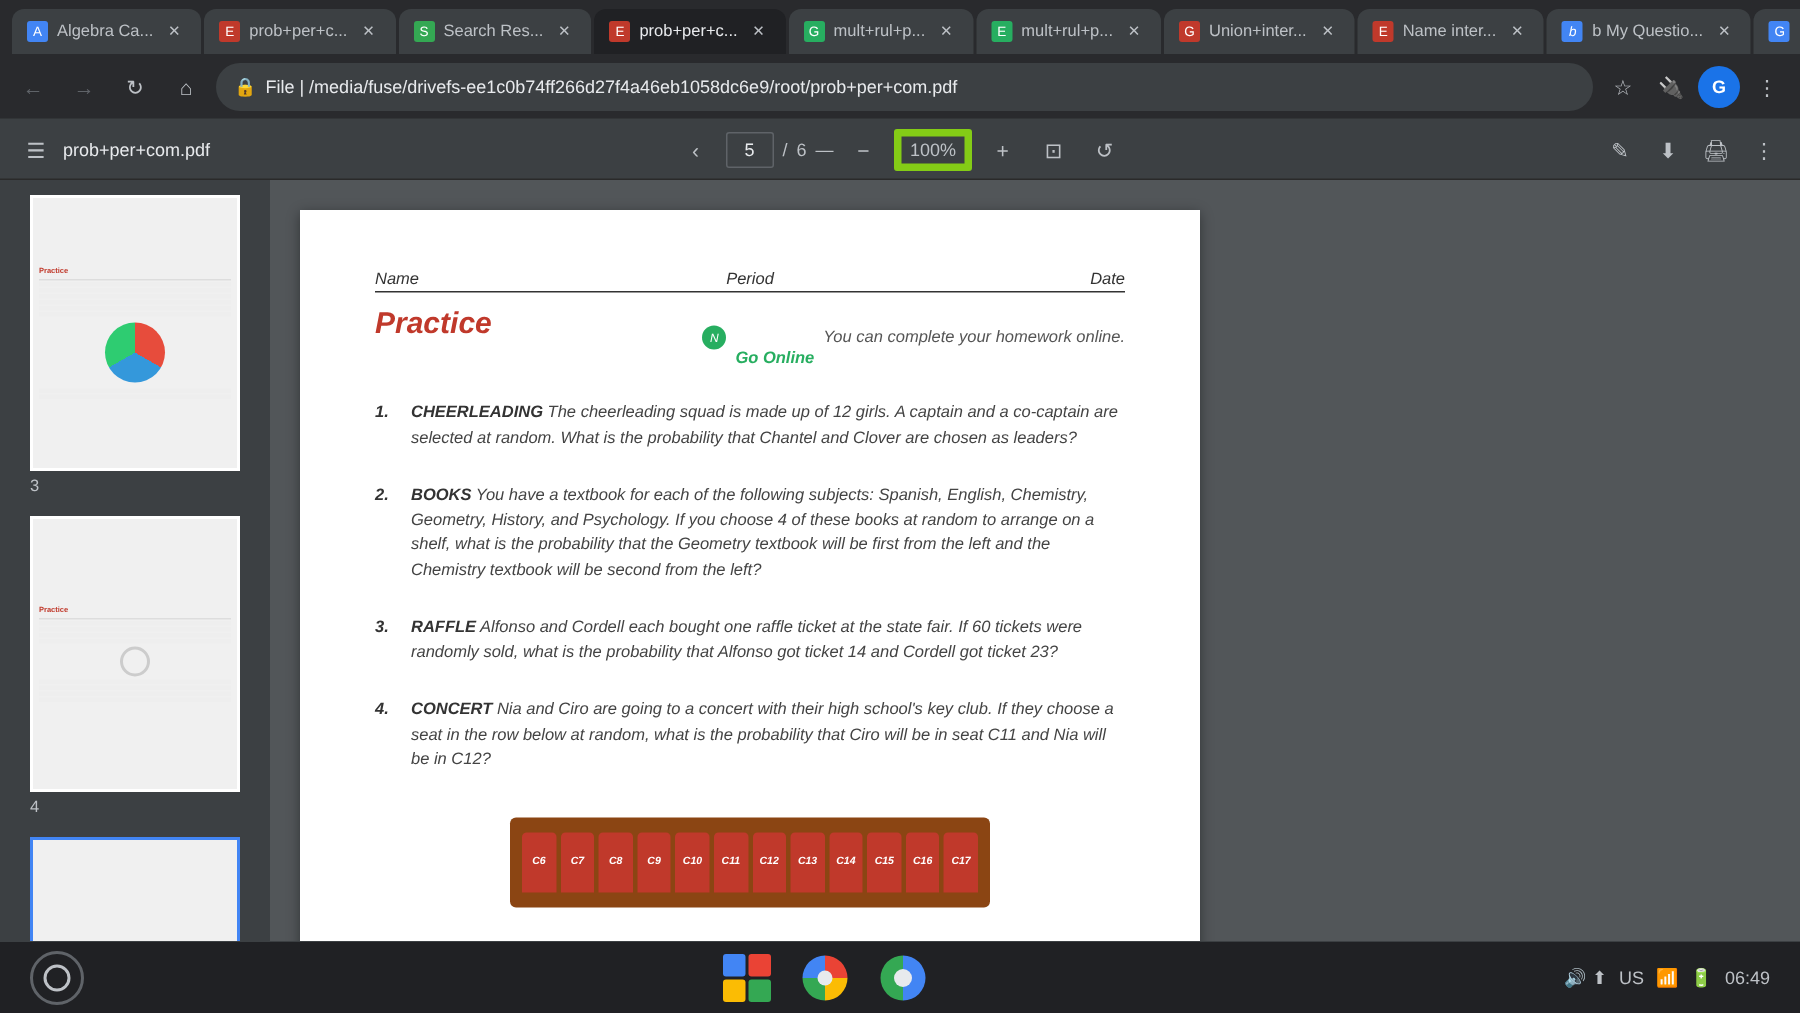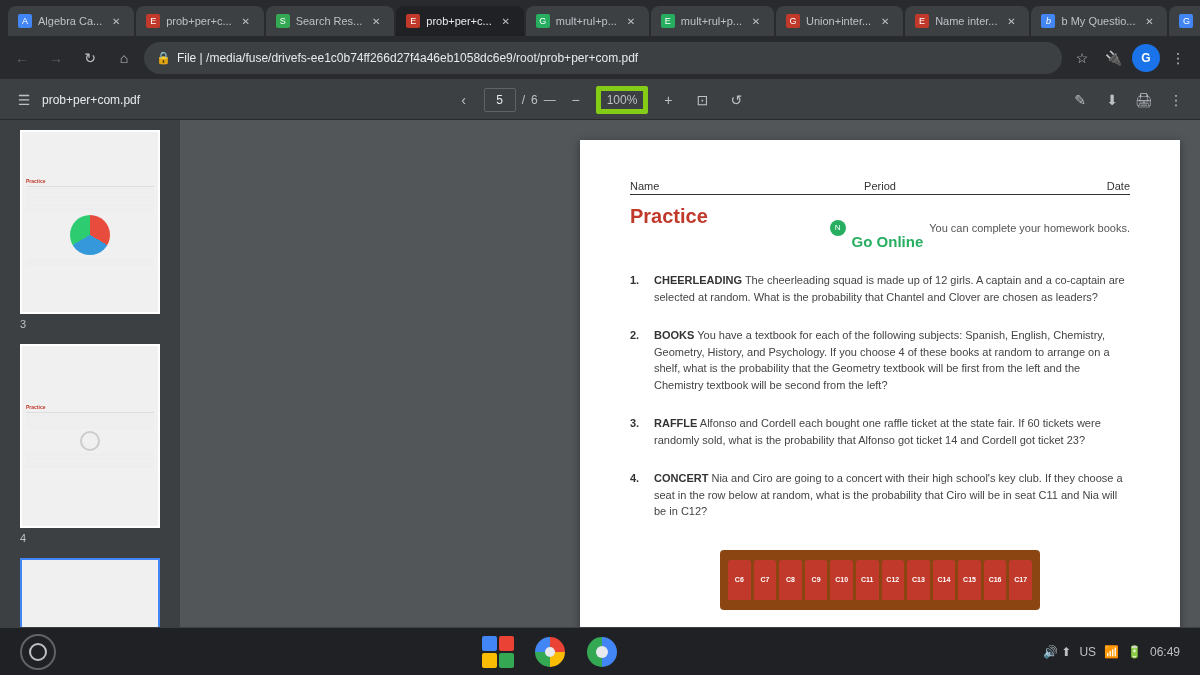--- a/index.html
+++ b/index.html
@@ -150,22 +150,23 @@
       margin-bottom: 2px;
     }
 
     
     .pdf-viewer {
       flex: 1;
       background: #525659;
       overflow-y: auto;
       display: flex;
       flex-direction: column;
-      align-items: flex-end;
+      align-items: flex-start;
       padding: 20px;
+      font-style: italic;
     }
 
     
     .pdf-toolbar {
       width: 100%;
       height: 40px;
       background: #3c4043;
       display: flex;
       align-items: center;
       justify-content: center;
@@ -256,21 +257,21 @@
       margin-bottom: 14px;
       font-size: 11px;
     }
     .go-online-icon {
       width: 16px; height: 16px;
       border-radius: 50%;
       background: #27ae60;
       display: flex; align-items: center; justify-content: center;
       color: white; font-size: 8px;
     }
-    .go-online-label { font-weight: bold; color: #27ae60; font-size: 15px; margin-top: 28px; }
+    .go-online-label { font-weight: bold; color: #27ae60; font-size: 11px; margin-top: 28px; }
     .go-online-text { color: #555; font-size: 11px; }
 
     .example-label { font-size: 11px; font-weight: bold; color: #333; margin-bottom: 6px; }
 
     .problem {
       display: flex;
       gap: 8px;
       margin-bottom: 22px;
       font-size: 11px;
       line-height: 1.5;
@@ -542,21 +543,21 @@
           <span>Name</span>
           <span>Period</span>
           <span>Date</span>
         </div>
 
         <div style="display:flex;justify-content:space-between;align-items:flex-start;margin-bottom:8px;">
           <div class="practice-title">Practice</div>
           <div class="go-online-row">
             <div class="go-online-icon">N</div>
             <span class="go-online-label">Go Online</span>
-            <span class="go-online-text">You can complete your homework books.</span>
+            <span class="go-online-text">You can complete your homework online.</span>
           </div>
         </div>
 
 
         <div class="problem">
           <span class="problem-num">1.</span>
           <div class="problem-body">
             <span class="problem-title">CHEERLEADING</span>
             <span class="problem-text"> <span>The cheerleading squad is made up of 12 girls. A captain and a co-captain are selected at random. What is the probability that Chantel and Clover are chosen as leaders?</span></span>
           </div>

